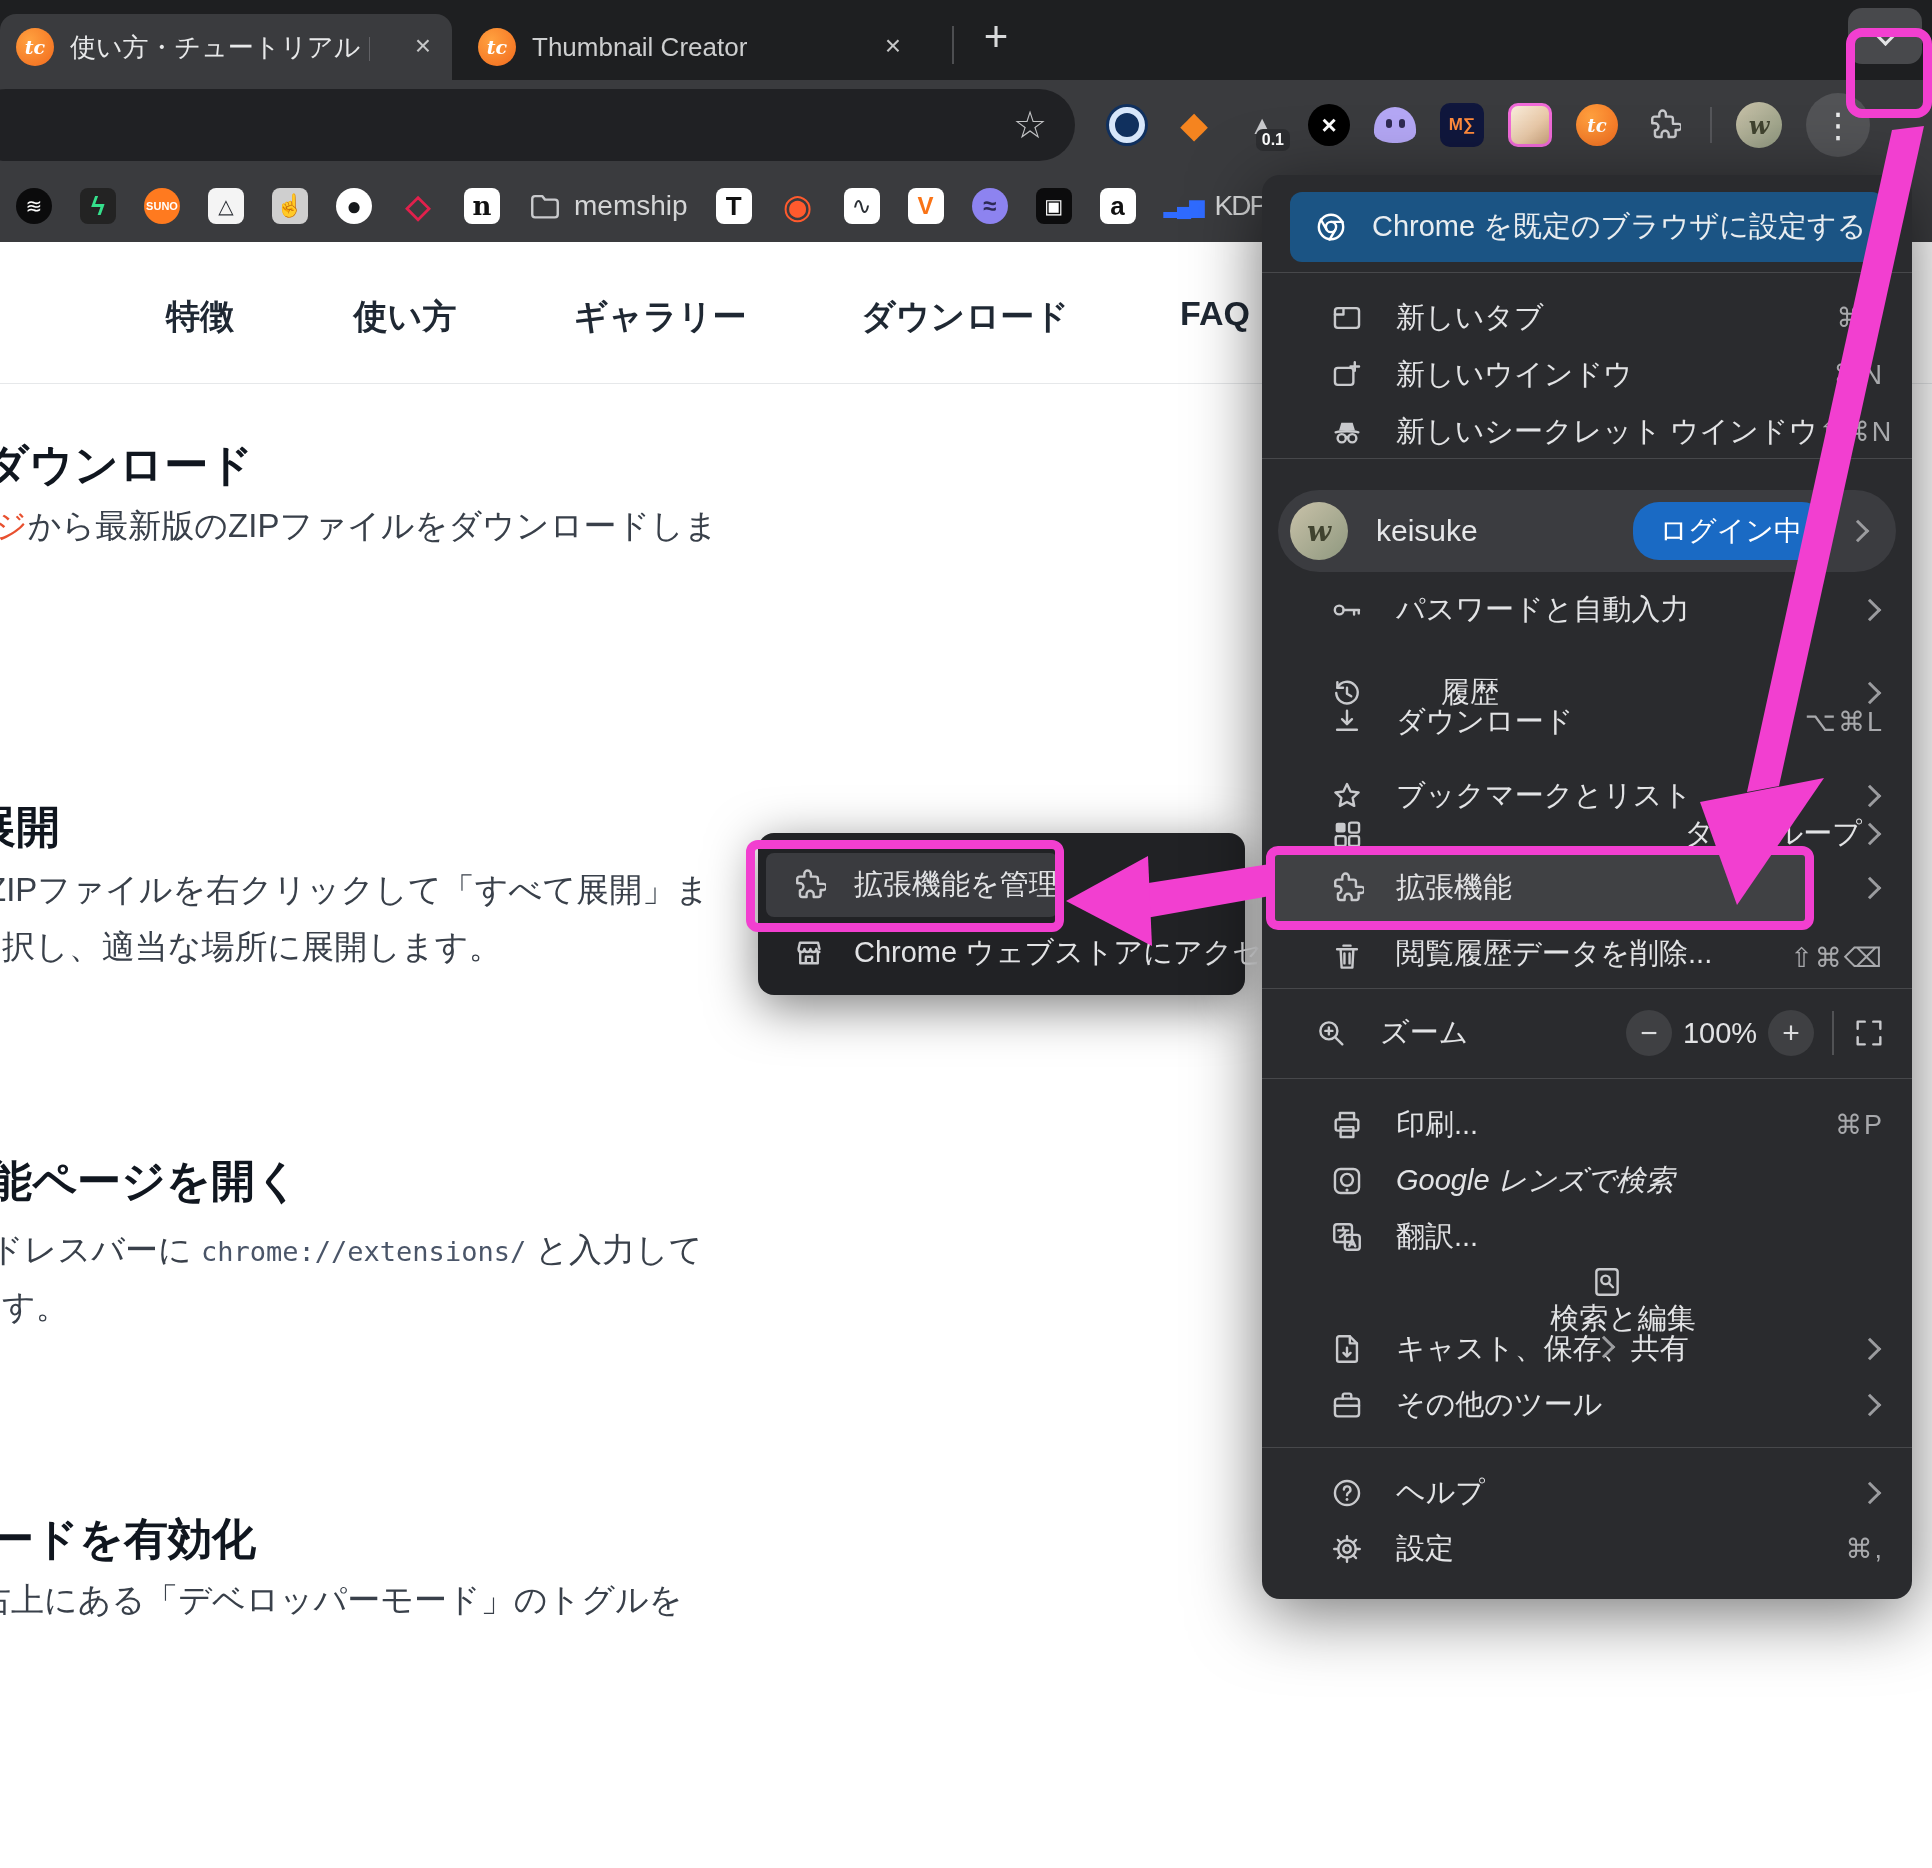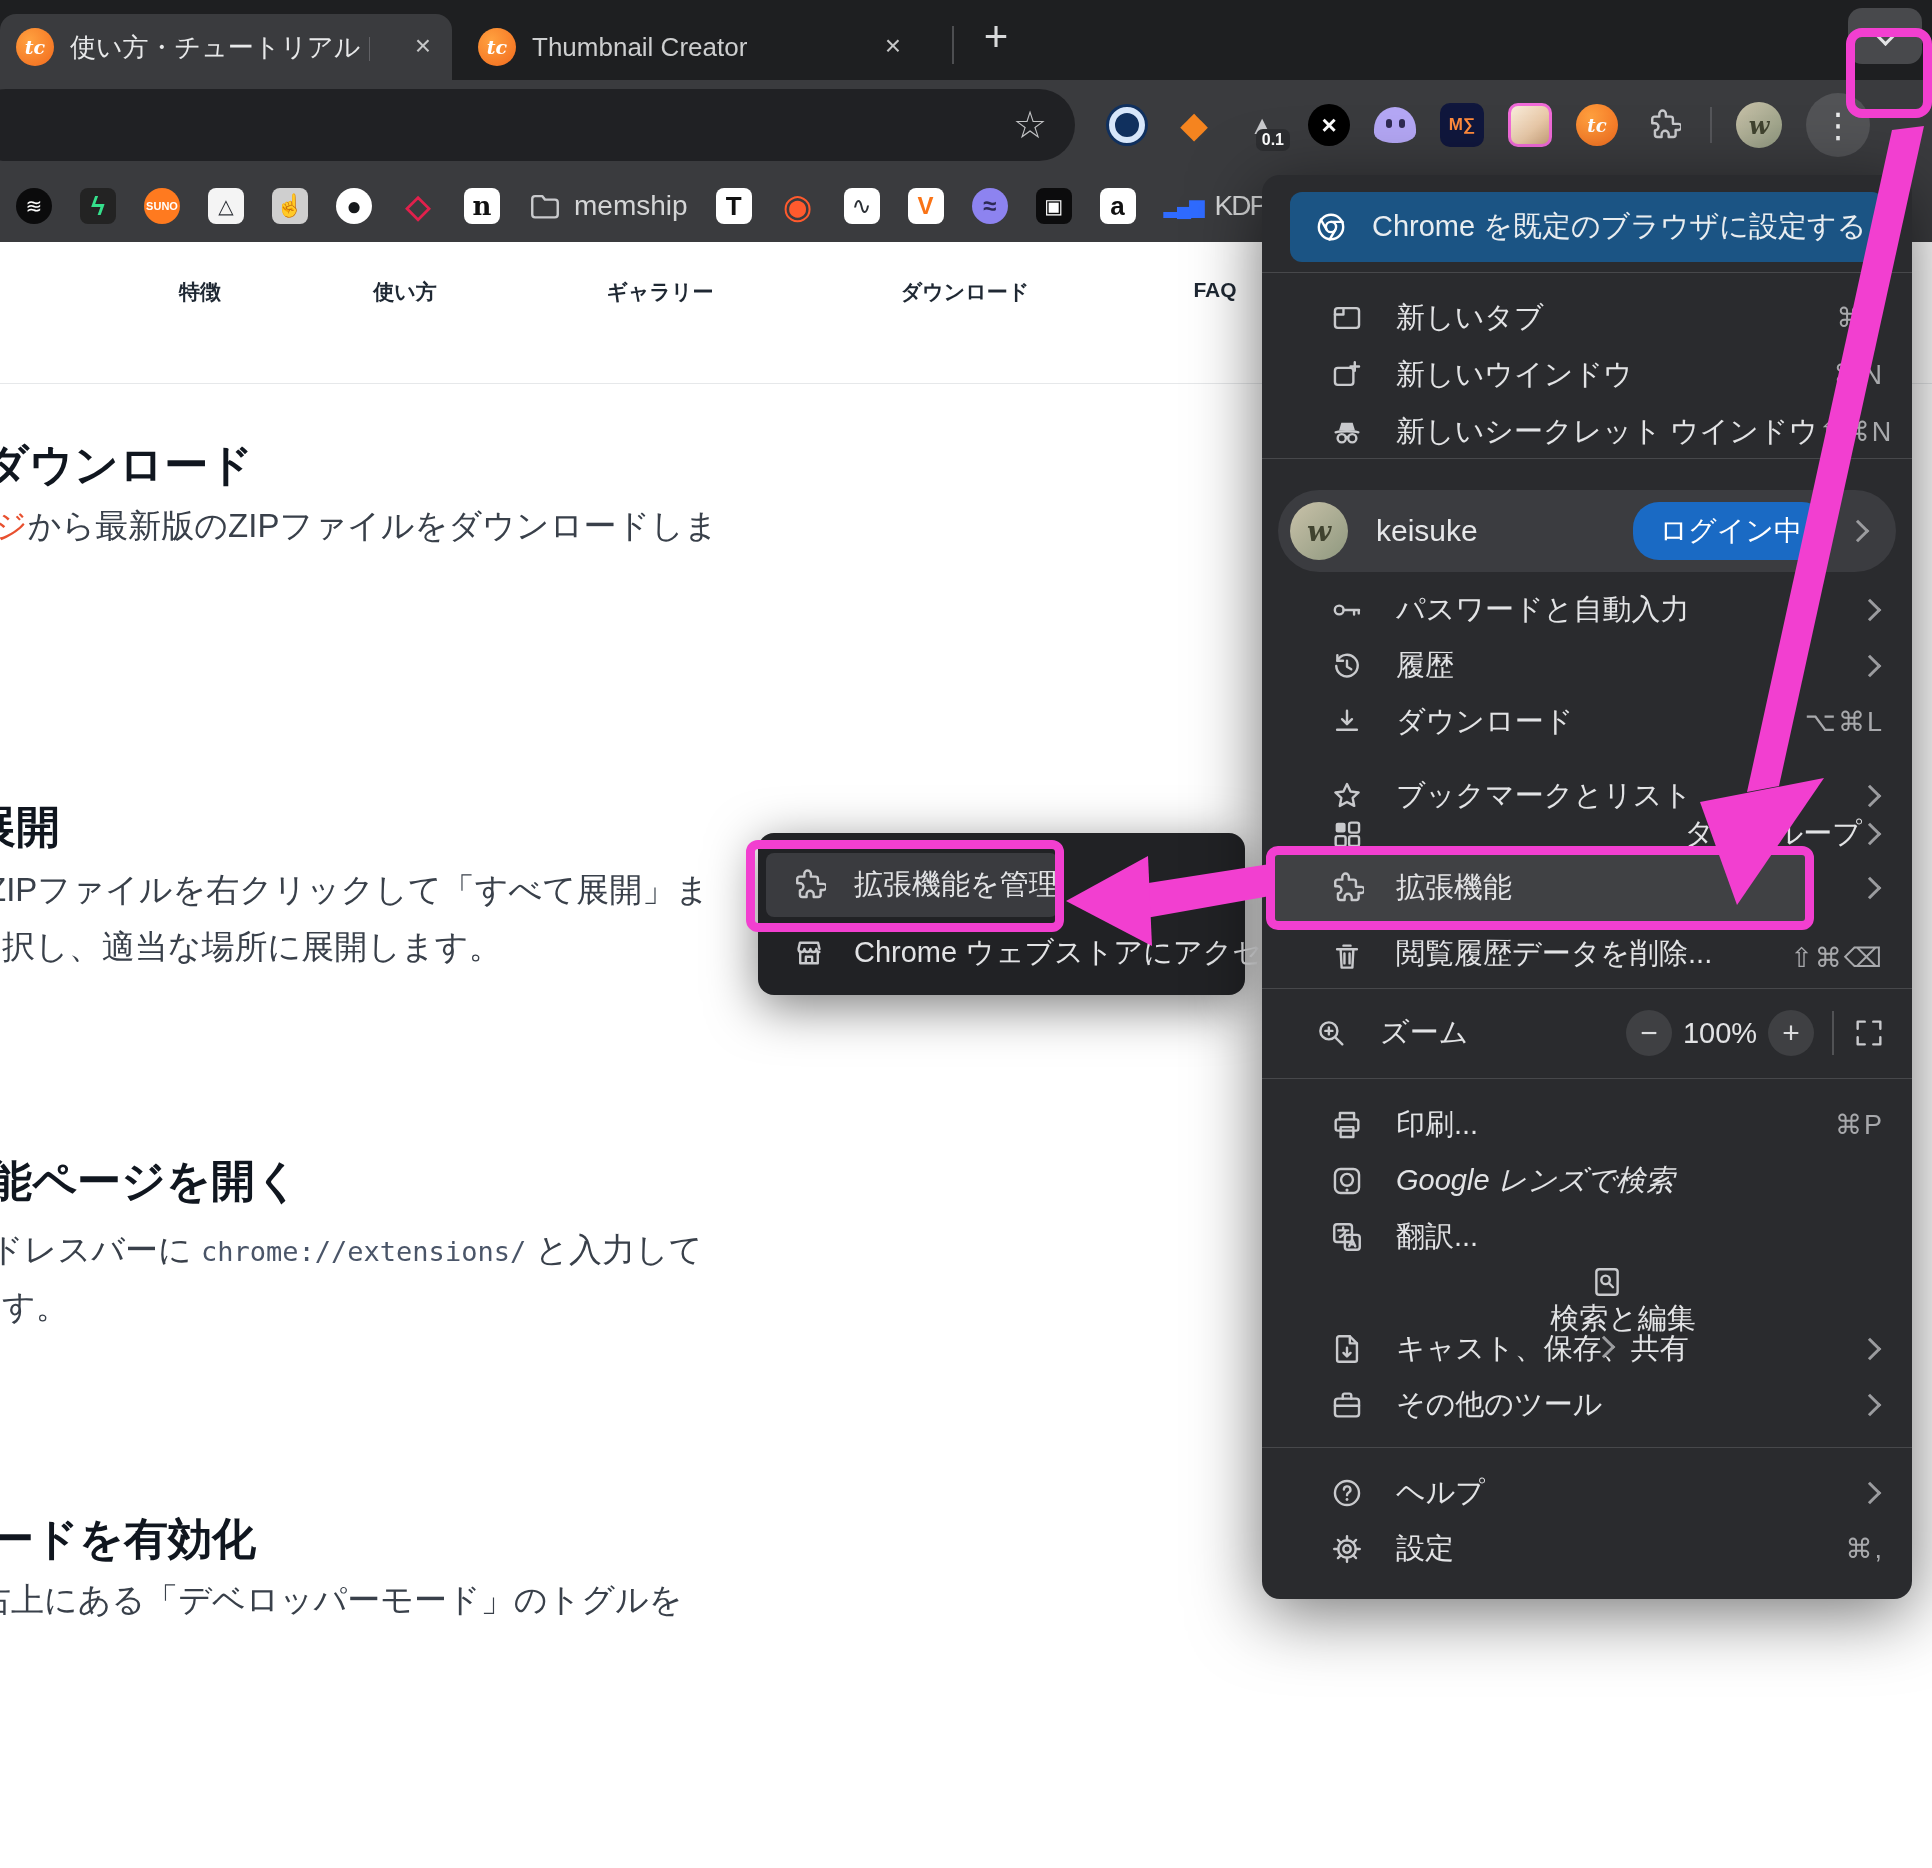--- a/index.html
+++ b/index.html
@@ -64,21 +64,21 @@
   .bm9{background:#fff;color:#111;font-size:26px;font-weight:700}
   .bm10{color:#ff5a2d;font-size:34px}
   .bm11{background:#fff;color:#2a2e34;font-size:24px}
   .bm12{background:#fff;color:#f97316;font-size:24px;font-weight:700}
   .bm13{background:#8d83f0;border-radius:50%;color:#2c2a55;font-size:24px;font-weight:700}
   .bm14{background:#0c0c0d;color:#fff;font-size:20px}
   .bm15{background:#fff;color:#111;font-size:26px;font-weight:700}
   .bm16{color:#2f6bff;font-size:20px;letter-spacing:-2px}
   
   .page{position:absolute;left:0;top:242px;width:100%;height:1626px;background:#fff;overflow:hidden;z-index:1}
-  .nav{position:absolute;top:36px;transform:translateX(-50%);font-size:21px;font-weight:700;color:#1f2833;white-space:nowrap}
+  .nav{position:absolute;top:52px;transform:translateX(-50%);font-size:34px;font-weight:700;color:#1f2833;white-space:nowrap}
   .navline{position:absolute;top:141px;left:0;width:100%;height:1px;background:#e6e8ea}
   .h2{position:absolute;font-size:44px;font-weight:800;color:#10161f;white-space:nowrap}
   .bl{position:absolute;font-size:33px;color:#39404a;white-space:nowrap}
   .lnk{color:var(--link-orange)}
   .code{font-family:"DejaVu Sans Mono","Liberation Mono",monospace;font-size:27px;color:#4a5568}
   
   .menu{position:absolute;left:1262px;top:175px;width:650px;height:1424px;background:#2a2b2e;border-radius:18px;
     box-shadow:0 14px 70px rgba(0,0,0,.55);z-index:20}
   .banner{position:absolute;left:28px;top:17px;width:594px;height:70px;border-radius:12px;background:var(--banner-blue);
     display:flex;align-items:center;gap:24px;padding-left:24px;box-sizing:border-box;color:#e9edf0;font-size:29px;white-space:nowrap}
@@ -352,21 +352,21 @@
       <span class="short">⇧⌘N</span>
     </div>
     <div class="mrow" style="top: 407px;">
       <svg viewBox="0 0 24 24" class="ic">
         <circle cx="6.5" cy="12" r="3.1"></circle>
         <path d="M9.6 12h10.9M17 12v3.2M20.3 12v2.4"></path>
       </svg>
       <span class="lbl">パスワードと自動入力</span>
       <span class="chev"></span>
     </div>
-    <div class="mrow" style="top: 463px;">
+    <div class="mrow" style="top: 490px; gap: 45px;">
       <svg viewBox="0 0 24 24" class="ic">
         <path d="M5.2 8.3A7.6 7.6 0 1 1 4.4 12"></path>
         <path d="M5.2 4.3v4h4"></path>
         <path d="M12 8.3v4.2l3 1.8"></path>
       </svg>
       <span class="lbl">履歴</span>
       <span class="chev"></span>
     </div>
     <div class="mrow" style="top: 519px;">
       <svg viewBox="0 0 24 24" class="ic">

